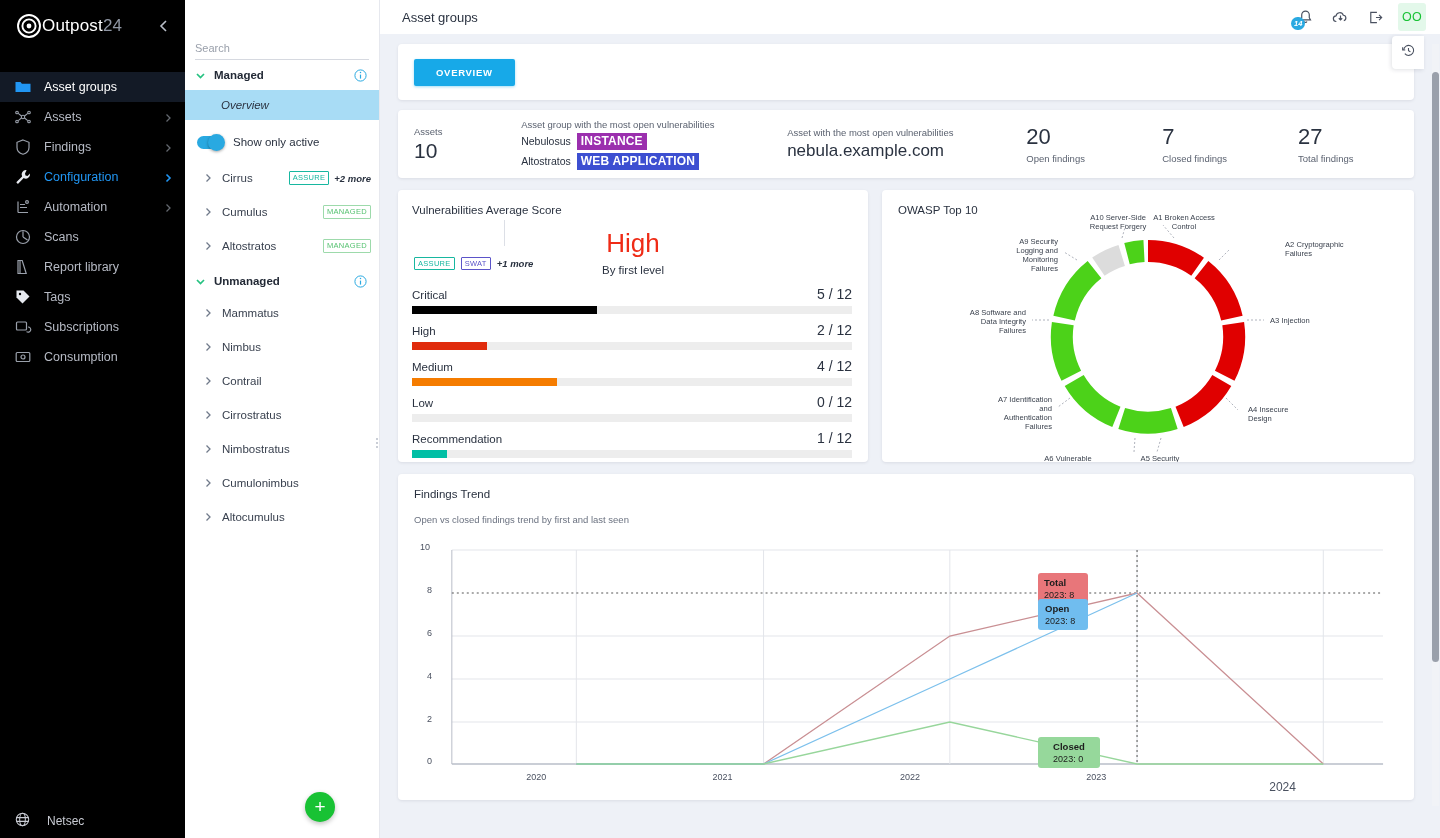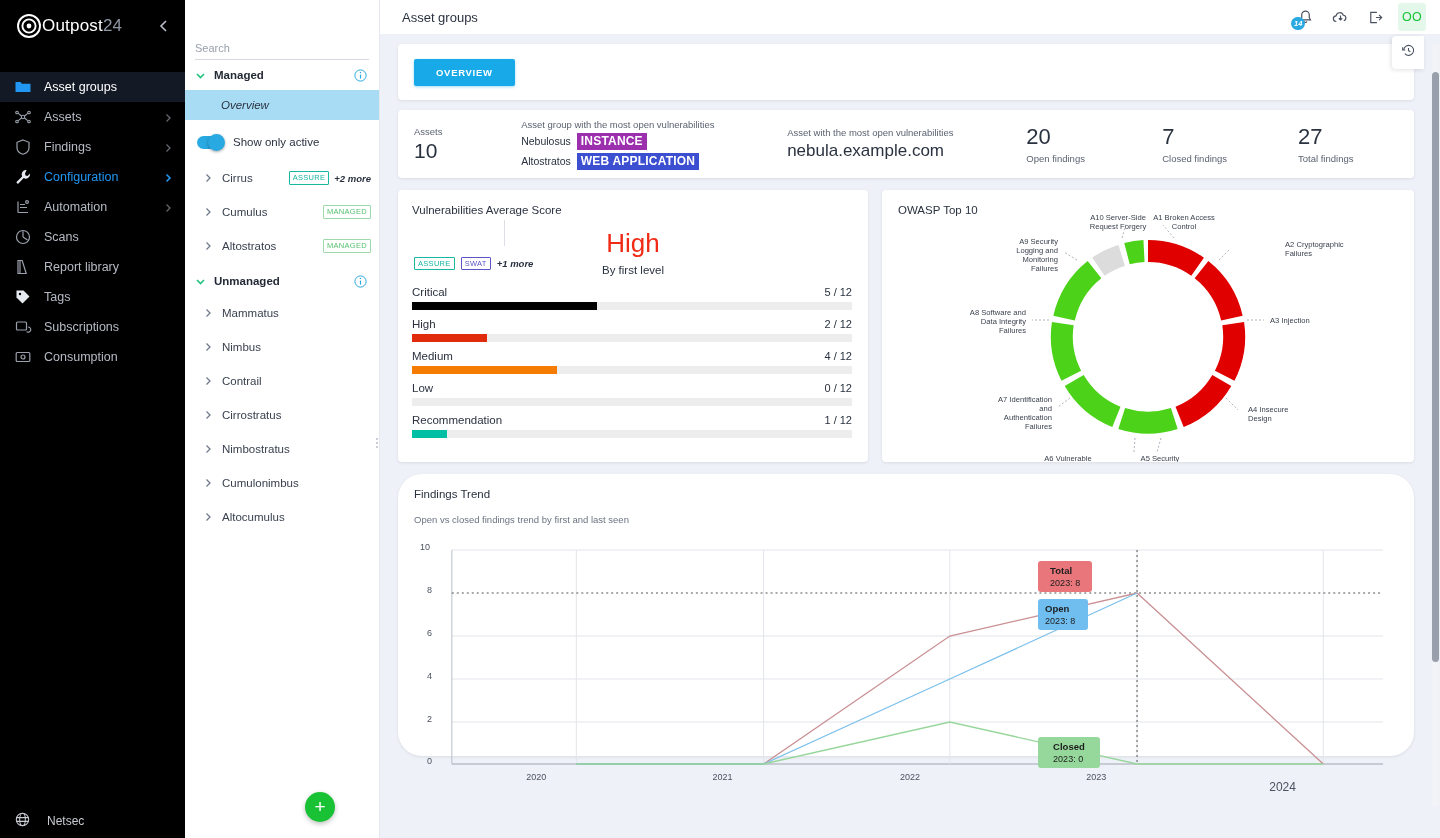--- a/index.html
+++ b/index.html
@@ -177,27 +177,27 @@
   .vuln-hi {
     position: absolute; left: 0; right: 0; top: 38px; text-align: center;
   }
   .vuln-hi .big { font-size: 26px; color: #ef2b16; font-weight: normal; }
   .vuln-hi .sub { font-size: 11.5px; color: #2a3240; margin-top: 5px; }
 
   .bars { position: absolute; left: 14px; right: 16px; top: 96px; }
   .bar-block { margin-bottom: 8px; }
   .bar-head { display: flex; justify-content: space-between; align-items: baseline; }
   .bar-name { font-size: 11.5px; color: #2a3240; }
-  .bar-val { font-size: 11px; color: #2a3240; }
+  .bar-val { font-size: 14px; color: #2a3240; }
   .bar-track { height: 8px; background: #ededed; margin-top: 4px; position: relative; }
   .bar-fill { height: 8px; position: absolute; left: 0; top: 0; }
 
   .donut-wrap { position: absolute; left: 0; right: 0; top: 22px; height: 250px; }
 
-  .trend-card { margin-top: 12px; height: 282px; padding: 14px 16px; position: relative; border-radius: 24px; }
+  .trend-card { margin-top: 12px; height: 326px; padding: 14px 16px; position: relative; }
   .trend-sub { font-size: 9.5px; color: #6b7280; margin-top: 14px; }
 
   .hist-panel {
     position: absolute; right: 16px; top: 36px; width: 32px; height: 33px;
     background: #fff; border-radius: 4px 0 0 4px; display: flex;
     align-items: center; justify-content: center;
     box-shadow: -1px 1px 4px rgba(40,50,70,.14); cursor: pointer; z-index: 20;
   }
   .hist-panel svg { width: 15px; height: 15px; color: #4a5160; }
   .vscroll {
@@ -753,21 +753,21 @@
             <span style="position:absolute;left:15px;top:224px;font-size:9px;color:#4a5160">0</span>
 
             <span style="position:absolute;left:12.6%;top:240px;font-size:9px;color:#4a5160;transform:translateX(-50%)">2020</span>
             <span style="position:absolute;left:31.5%;top:240px;font-size:9px;color:#4a5160;transform:translateX(-50%)">2021</span>
             <span style="position:absolute;left:50.5%;top:240px;font-size:9px;color:#4a5160;transform:translateX(-50%)">2022</span>
             <span style="position:absolute;left:69.4%;top:240px;font-size:9px;color:#4a5160;transform:translateX(-50%)">2023</span>
             <span style="position:absolute;left:88.3%;top:248px;font-size:12px;color:#4a5160;transform:translateX(-50%)">2024</span>
           </div>
 
           
-          <div style="position:absolute;left:63.5%;top:29px;background:#e8767a;border-radius:3px;padding:4px 12px;min-width:50px">
+          <div style="position:absolute;left:63.5%;top:41px;background:#e8767a;border-radius:3px;padding:4px 6px;min-width:50px">
             <div style="font-size:9.5px;color:#1d1d1d;font-weight:bold">Total</div>
             <div style="font-size:9px;color:#1d1d1d;margin-top:2px">2023: 8</div>
           </div>
           <div style="position:absolute;left:63.5%;top:67px;background:#70bdef;border-radius:3px;padding:4px 7px;min-width:50px">
             <div style="font-size:9.5px;color:#1d1d1d;font-weight:bold">Open</div>
             <div style="font-size:9px;color:#1d1d1d;margin-top:2px">2023: 8</div>
           </div>
           <div style="position:absolute;left:63.5%;top:205px;background:#96d89b;border-radius:3px;padding:4px 15px;min-width:50px">
             <div style="font-size:9.5px;color:#1d1d1d;font-weight:bold">Closed</div>
             <div style="font-size:9px;color:#1d1d1d;margin-top:2px">2023: 0</div>

